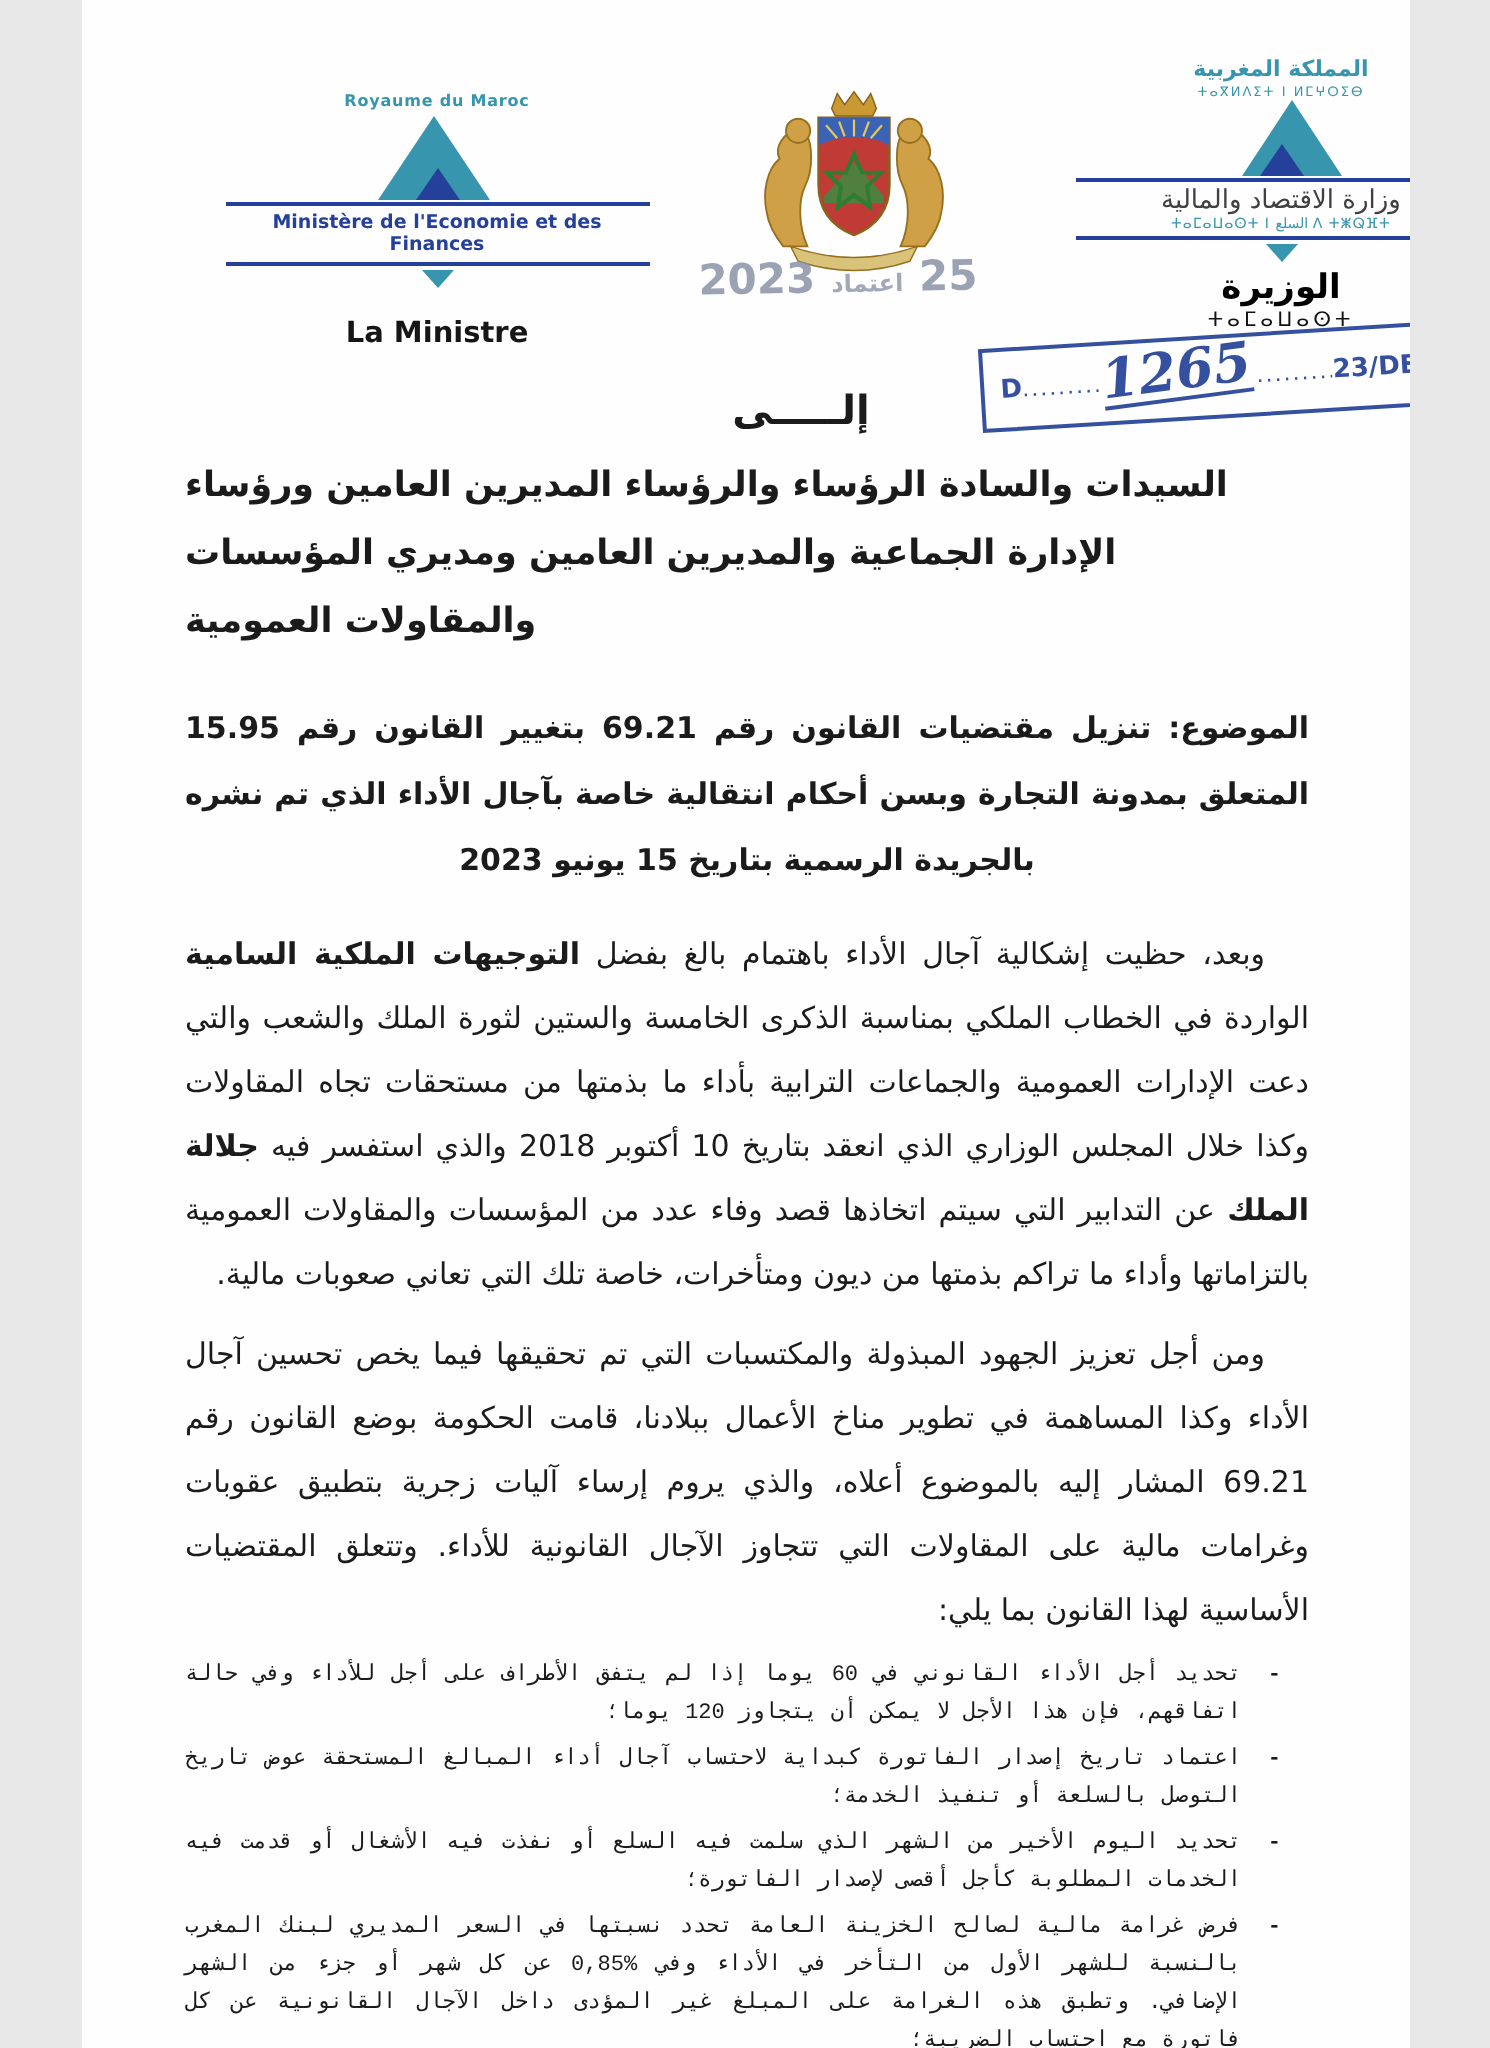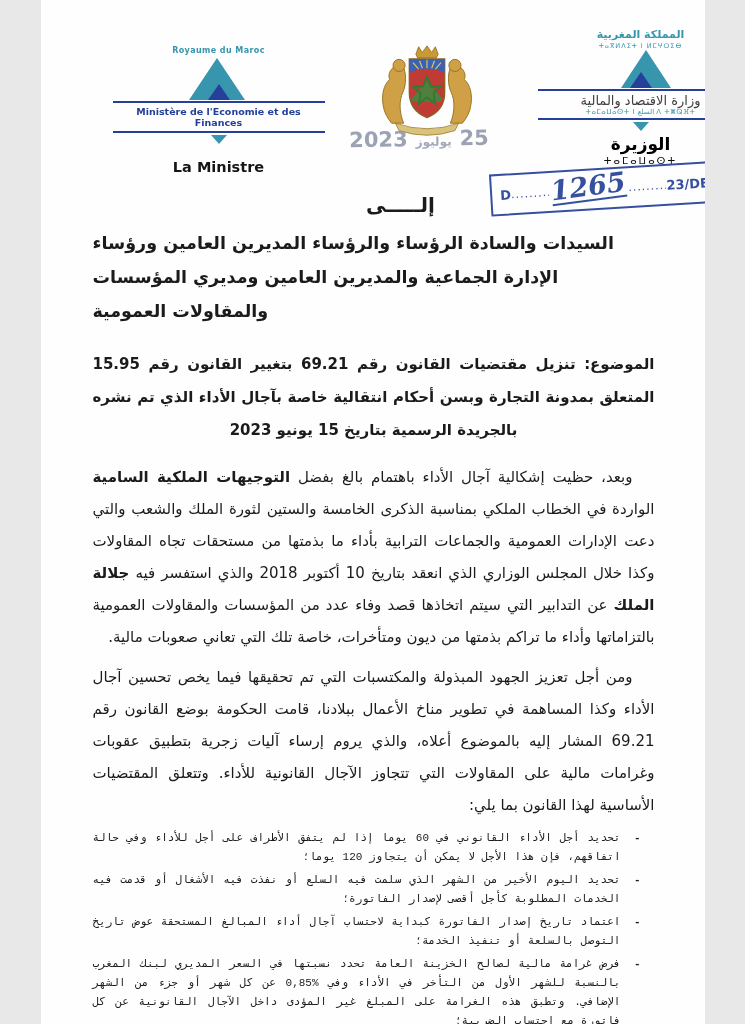--- a/index.html
+++ b/index.html
@@ -92,21 +92,21 @@
       </g>
       <path d="M44 58 L60 40 L76 58 L76 62 L44 62 Z" fill="#3c8c41" opacity="0.85"></path>
       <g transform="translate(60,50) scale(1.05)">
         <path d="M0,-14 L4.11,-4.33 L14,-4.33 L6.66,2.67 L8.23,13.33 L0,7 L-8.23,13.33 L-6.66,2.67 L-14,-4.33 L-4.11,-4.33 Z" fill="none" stroke="#2e7d32" stroke-width="2"></path>
       </g>
       <path d="M26 85 Q60 97 94 85 L90 93 Q60 103 30 93 Z" fill="#d9c37a" stroke="#96701f" stroke-width="0.8"></path>
     </svg>
   </div>
 
   <div class="date-script" dir="rtl">
-    <span class="dg">25</span><span class="mo">يوليوز</span><span class="dg">2023</span>
+    <span class="dg">25</span><span class="mo">اعتماد</span><span class="dg">2023</span>
   </div>
 
   <div class="logo-right">
     <div class="logo-kingdom-ar">المملكة المغربية</div>
     <div class="tif-small">ⵜⴰⴳⵍⴷⵉⵜ ⵏ ⵍⵎⵖⵔⵉⴱ</div>
     <div class="tri-wrap" style="height:38px">
       <div class="tri-big" style="border-left-width:25px;border-right-width:25px;border-bottom-width:38px"></div>
       <div class="tri-inner"></div>
     </div>
     <div class="rule"></div>
@@ -134,20 +134,20 @@
 
     <p class="subject"><b class="lbl">الموضوع:</b><span> تنزيل مقتضيات القانون رقم 69.21 بتغيير القانون رقم 15.95 المتعلق بمدونة التجارة وبسن أحكام انتقالية خاصة بآجال الأداء الذي تم نشره بالجريدة الرسمية بتاريخ 15 يونيو 2023</span></p>
 
 
     <p class="para"><span>وبعد، حظيت إشكالية آجال الأداء باهتمام بالغ بفضل </span><b>التوجيهات الملكية السامية</b><span> الواردة في الخطاب الملكي بمناسبة الذكرى الخامسة والستين لثورة الملك والشعب والتي دعت الإدارات العمومية والجماعات الترابية بأداء ما بذمتها من مستحقات تجاه المقاولات وكذا خلال المجلس الوزاري الذي انعقد بتاريخ 10 أكتوبر 2018 والذي استفسر فيه </span><b>جلالة الملك</b><span> عن التدابير التي سيتم اتخاذها قصد وفاء عدد من المؤسسات والمقاولات العمومية بالتزاماتها وأداء ما تراكم بذمتها من ديون ومتأخرات، خاصة تلك التي تعاني صعوبات مالية.</span></p>
 
     <p class="para">ومن أجل تعزيز الجهود المبذولة والمكتسبات التي تم تحقيقها فيما يخص تحسين آجال الأداء وكذا المساهمة في تطوير مناخ الأعمال ببلادنا، قامت الحكومة بوضع القانون رقم 69.21 المشار إليه بالموضوع أعلاه، والذي يروم إرساء آليات زجرية بتطبيق عقوبات وغرامات مالية على المقاولات التي تتجاوز الآجال القانونية للأداء. وتتعلق المقتضيات الأساسية لهذا القانون بما يلي:</p>
 
     <ul class="points">
       <li>تحديد أجل الأداء القانوني في 60 يوما إذا لم يتفق الأطراف على أجل للأداء وفي حالة اتفاقهم، فإن هذا الأجل لا يمكن أن يتجاوز 120 يوما؛</li>
+      <li>اعتماد تاريخ إصدار الفاتورة كبداية لاحتساب آجال أداء المبالغ المستحقة عوض تاريخ التوصل بالسلعة أو تنفيذ الخدمة؛</li>
       <li>تحديد اليوم الأخير من الشهر الذي سلمت فيه السلع أو نفذت فيه الأشغال أو قدمت فيه الخدمات المطلوبة كأجل أقصى لإصدار الفاتورة؛</li>
-      <li>اعتماد تاريخ إصدار الفاتورة كبداية لاحتساب آجال أداء المبالغ المستحقة عوض تاريخ التوصل بالسلعة أو تنفيذ الخدمة؛</li>
       <li>فرض غرامة مالية لصالح الخزينة العامة تحدد نسبتها في السعر المديري لبنك المغرب بالنسبة للشهر الأول من التأخر في الأداء وفي %0,85 عن كل شهر أو جزء من الشهر الإضافي. وتطبق هذه الغرامة على المبلغ غير المؤدى داخل الآجال القانونية عن كل فاتورة مع احتساب الضريبة؛</li>
 
     </ul>
   </div>
 
 </div>
 
 </body></html>

